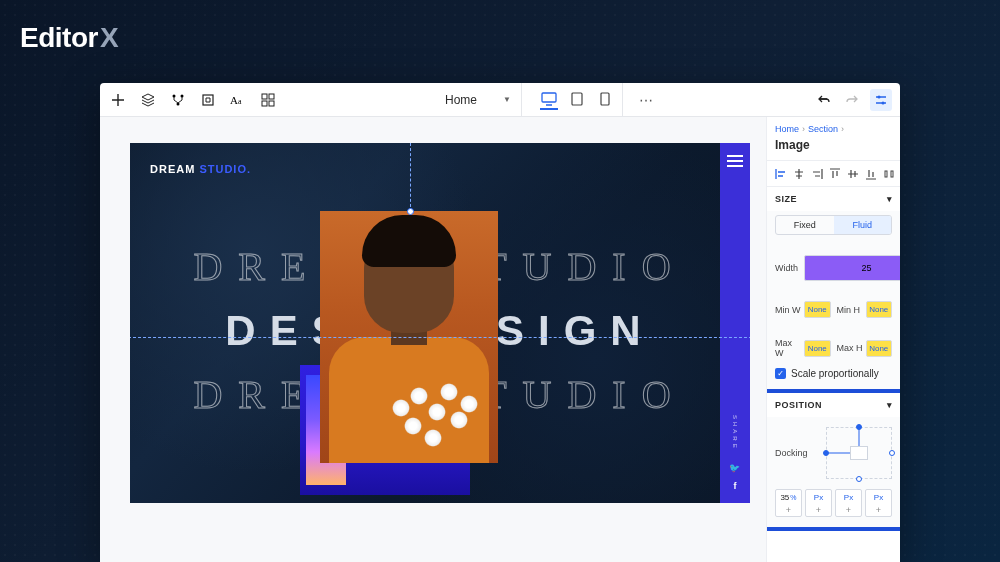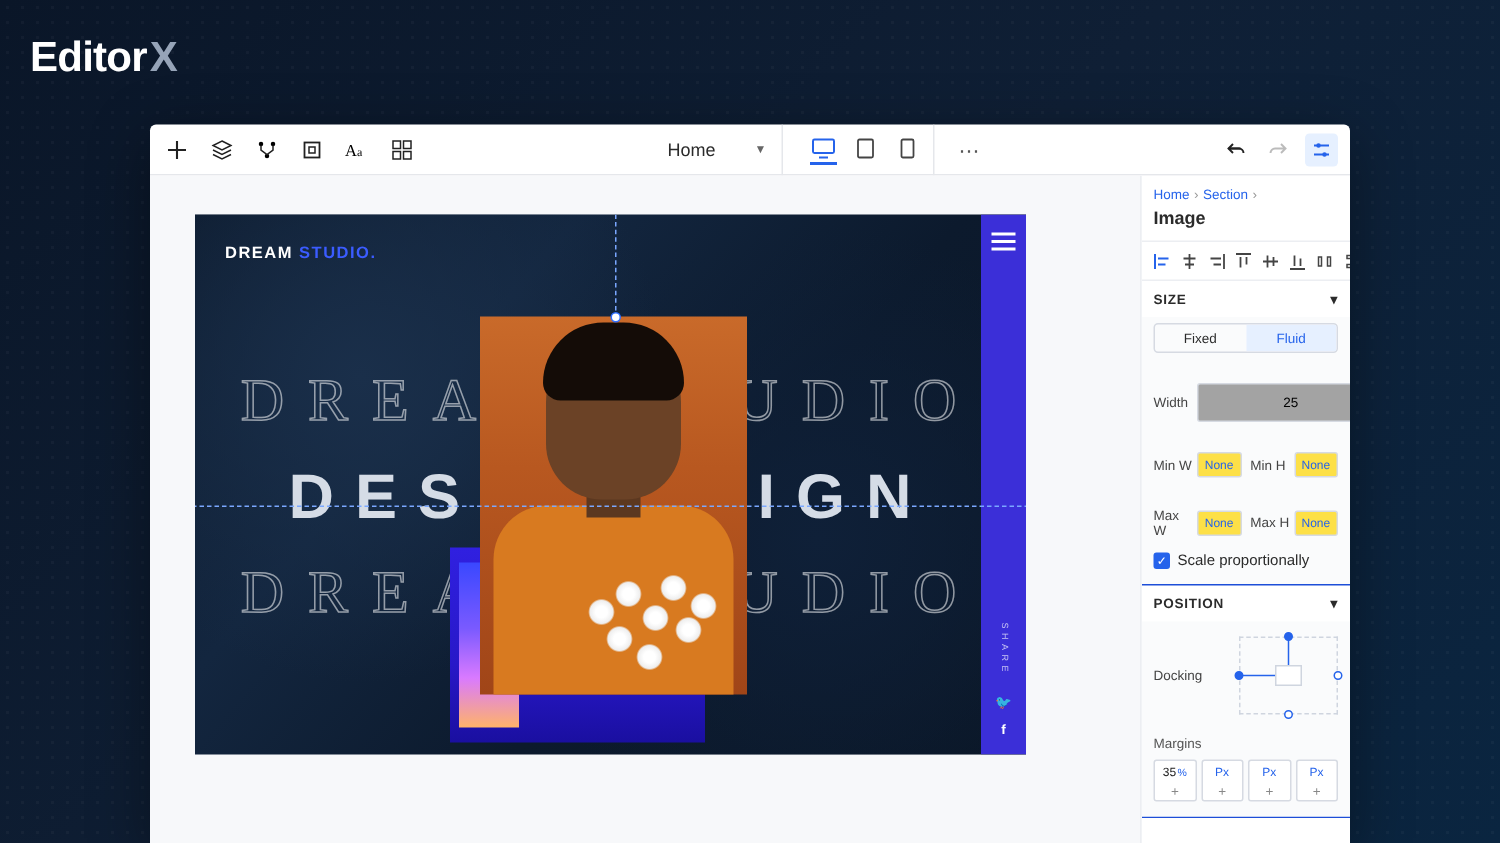--- a/index.html
+++ b/index.html
@@ -43,21 +43,21 @@
   .tb-right { display: flex; gap: 10px; align-items: center; }
   .undo, .redo { width: 16px; height: 16px; cursor: pointer; }
   .redo { opacity: .3; }
   .settings-btn { width: 22px; height: 22px; background: #e6f0ff; border-radius: 3px; display: flex; align-items: center; justify-content: center; cursor: pointer; }
 
   .body { flex: 1; display: flex; background: #f7f8fa; overflow: hidden; }
 
   
   .canvas-wrap { flex: 1; padding: 26px 16px 0 30px; position: relative; }
   .canvas {
-    width: 554px; height: 360px; position: relative;
+    width: 620px; height: 360px; position: relative;
     background:
       radial-gradient(circle at 20% 30%, #1a2f4a 0%, transparent 40%),
       radial-gradient(circle at 75% 60%, #0f2038 0%, transparent 45%),
       linear-gradient(130deg, #0d1b2e 0%, #13263f 30%, #0c1a2d 60%, #0a1626 100%);
     overflow: hidden;
   }
   .blue-strip { position: absolute; top: 0; right: 0; width: 30px; height: 100%; background: #3b2fd8; display: flex; flex-direction: column; align-items: center; justify-content: space-between; padding: 12px 0; }
   .hamburger { width: 16px; height: 12px; display: flex; flex-direction: column; justify-content: space-between; cursor: pointer; }
   .hamburger span { height: 2px; background: #fff; }
   .socials { display: flex; flex-direction: column; gap: 8px; align-items: center; color: #fff; }
@@ -110,33 +110,33 @@
   
   .panel { width: 140px; background: #fff; border-left: 1px solid #eceef2; font-size: 10px; color: #2b2b2b; display: flex; flex-direction: column; overflow-y: auto; }
   .panel::-webkit-scrollbar { width: 5px; }
   .panel::-webkit-scrollbar-thumb { background: #d0d3d9; border-radius: 3px; }
   .crumb { padding: 7px 8px 4px; font-size: 9px; color: #2563eb; }
   .crumb .sep { color: #999; margin: 0 3px; }
   .elem-title { padding: 0 8px 8px; font-size: 12px; font-weight: 600; }
   .align-row { display: flex; gap: 6px; padding: 6px 8px; border-top: 1px solid #eceef2; border-bottom: 1px solid #eceef2; }
   .al-ic { width: 13px; height: 13px; cursor: pointer; display: flex; align-items: center; justify-content: center; }
 
-  .section { border-bottom: 1px solid #1d4ed8; }
+  .section { border-bottom: 4px solid #1d4ed8; }
   .sec-head { display: flex; justify-content: space-between; align-items: center; padding: 7px 8px; font-size: 9px; font-weight: 700; letter-spacing: .5px; cursor: pointer; }
   .sec-body { padding: 4px 8px 10px; background: #fafbfc; }
   .sub-label { font-size: 9px; color: #555; padding: 4px 0 6px; }
 
   .seg { display: flex; border: 1px solid #d6dae2; border-radius: 3px; overflow: hidden; margin-bottom: 8px; }
   .seg > div { flex: 1; text-align: center; padding: 4px 0; font-size: 9px; cursor: pointer; }
   .seg > div.active { background: #e6f0ff; color: #2563eb; }
 
   .dim-row { display: flex; gap: 6px; margin-bottom: 6px; margin-top: 20px; }
   .dim-cell { flex: 1; display: flex; align-items: center; gap: 3px; }
   .dim-lbl { font-size: 9px; color: #444; width: 26px; }
-  .dim-inp { flex: 1; border: 1px solid #d6dae2; border-radius: 2px; padding: 7px 3px; font-size: 9px; text-align: center; background: #a3a3a3; min-width: 0; }
+  .dim-inp { flex: 1; border: 1px solid #d6dae2; border-radius: 2px; padding: 7px 3px; font-size: 9px; text-align: center; background: #8b5cf6; min-width: 0; }
   .none-btn { flex: 1; border: 1px solid #d6dae2; border-radius: 2px; padding: 3px 2px; font-size: 8px; text-align: center; color: #2563eb; background: #fde047; cursor: pointer; }
 
   .chk-row { display: flex; align-items: center; gap: 5px; padding-top: 4px; }
   .chk { width: 11px; height: 11px; background: #2563eb; border-radius: 2px; display: flex; align-items: center; justify-content: center; color: #fff; font-size: 8px; }
 
   .dock-wrap { display: flex; align-items: center; gap: 12px; padding: 6px 0 10px; }
   .dock-lbl { font-size: 9px; color: #444; }
   .dock-box { position: relative; width: 66px; height: 52px; border: 1px dashed #cfd5df; margin-left: auto; }
   .dock-center { position: absolute; width: 18px; height: 14px; border: 1px solid #cfd5df; left: 50%; top: 50%; transform: translate(-50%,-50%); background: #fff; }
   .dk-dot { position: absolute; width: 6px; height: 6px; border: 1px solid #2563eb; border-radius: 50%; background: #fff; }
@@ -406,21 +406,20 @@
             <div class="dock-box">
               <div class="dk-line-t"></div>
                 <div class="dk-line-l"></div>
               <div class="dock-center"></div>
               <div class="dk-dot t fill"></div>
               <div class="dk-dot b"></div>
               <div class="dk-dot l fill"></div>
               <div class="dk-dot r"></div>
             </div>
           </div>
-          <div class="sub-label">Margins</div>
           <div class="margins">
             <div class="m-cell"><span>35</span><span class="m-unit">%</span></div>
             <div class="m-cell">Px</div>
             <div class="m-cell">Px</div>
             <div class="m-cell">Px</div>
           </div>
         </div>
       </div>
     </div>
   </div>

